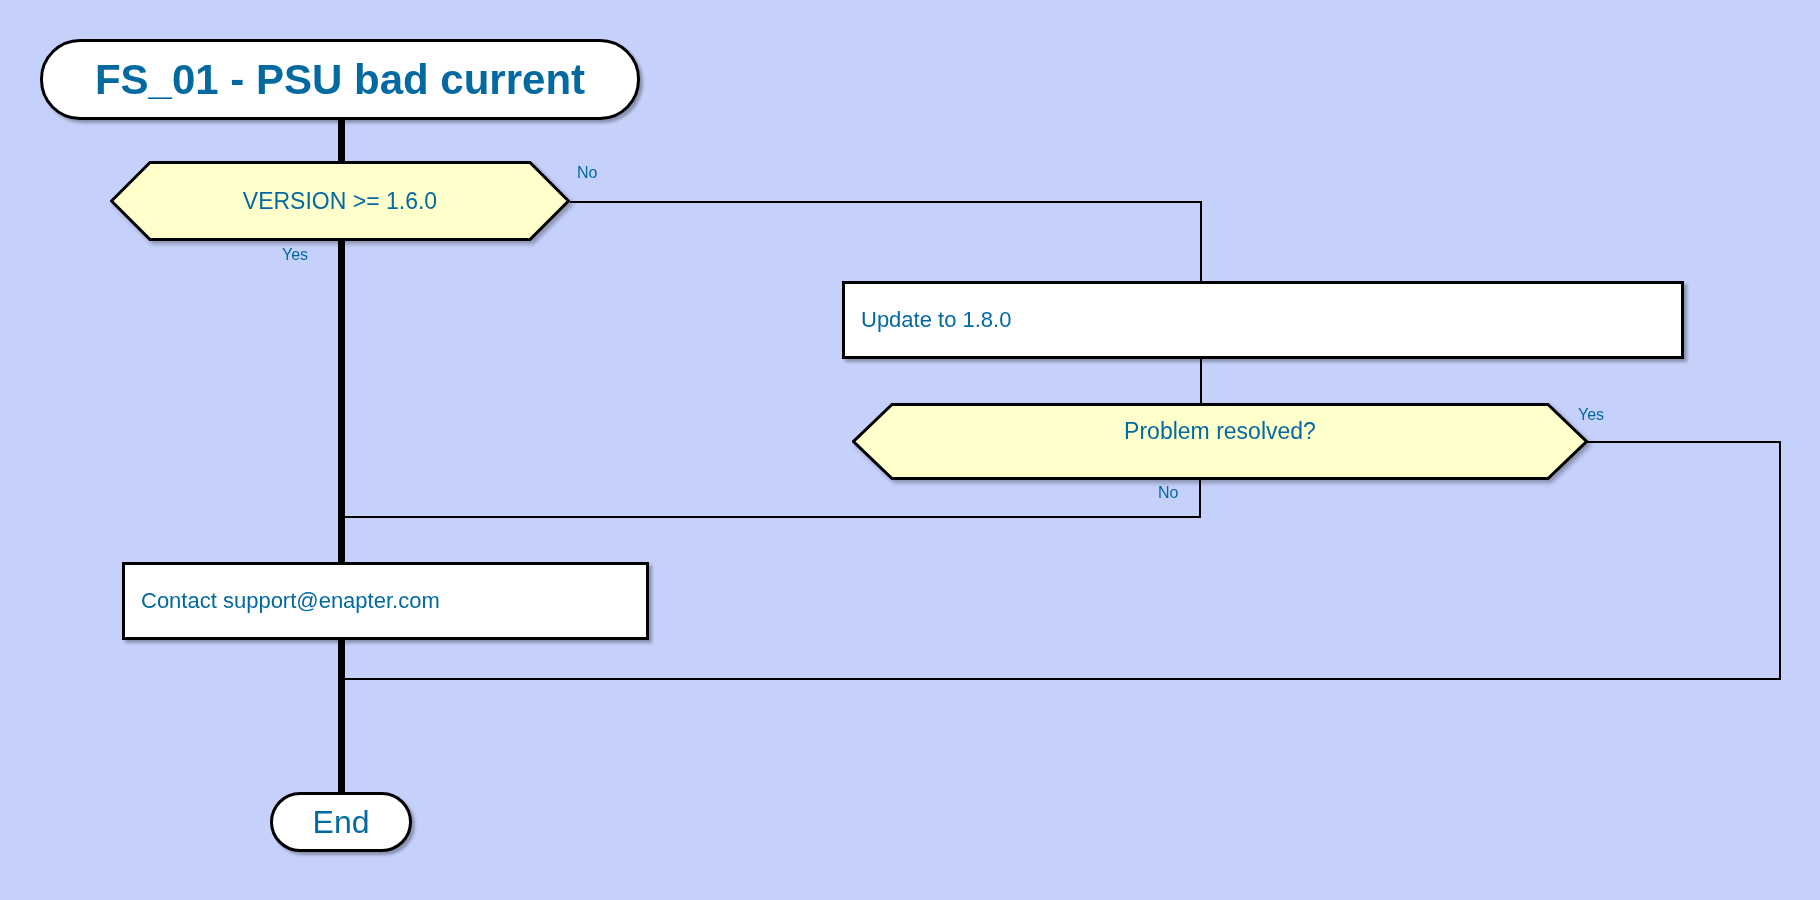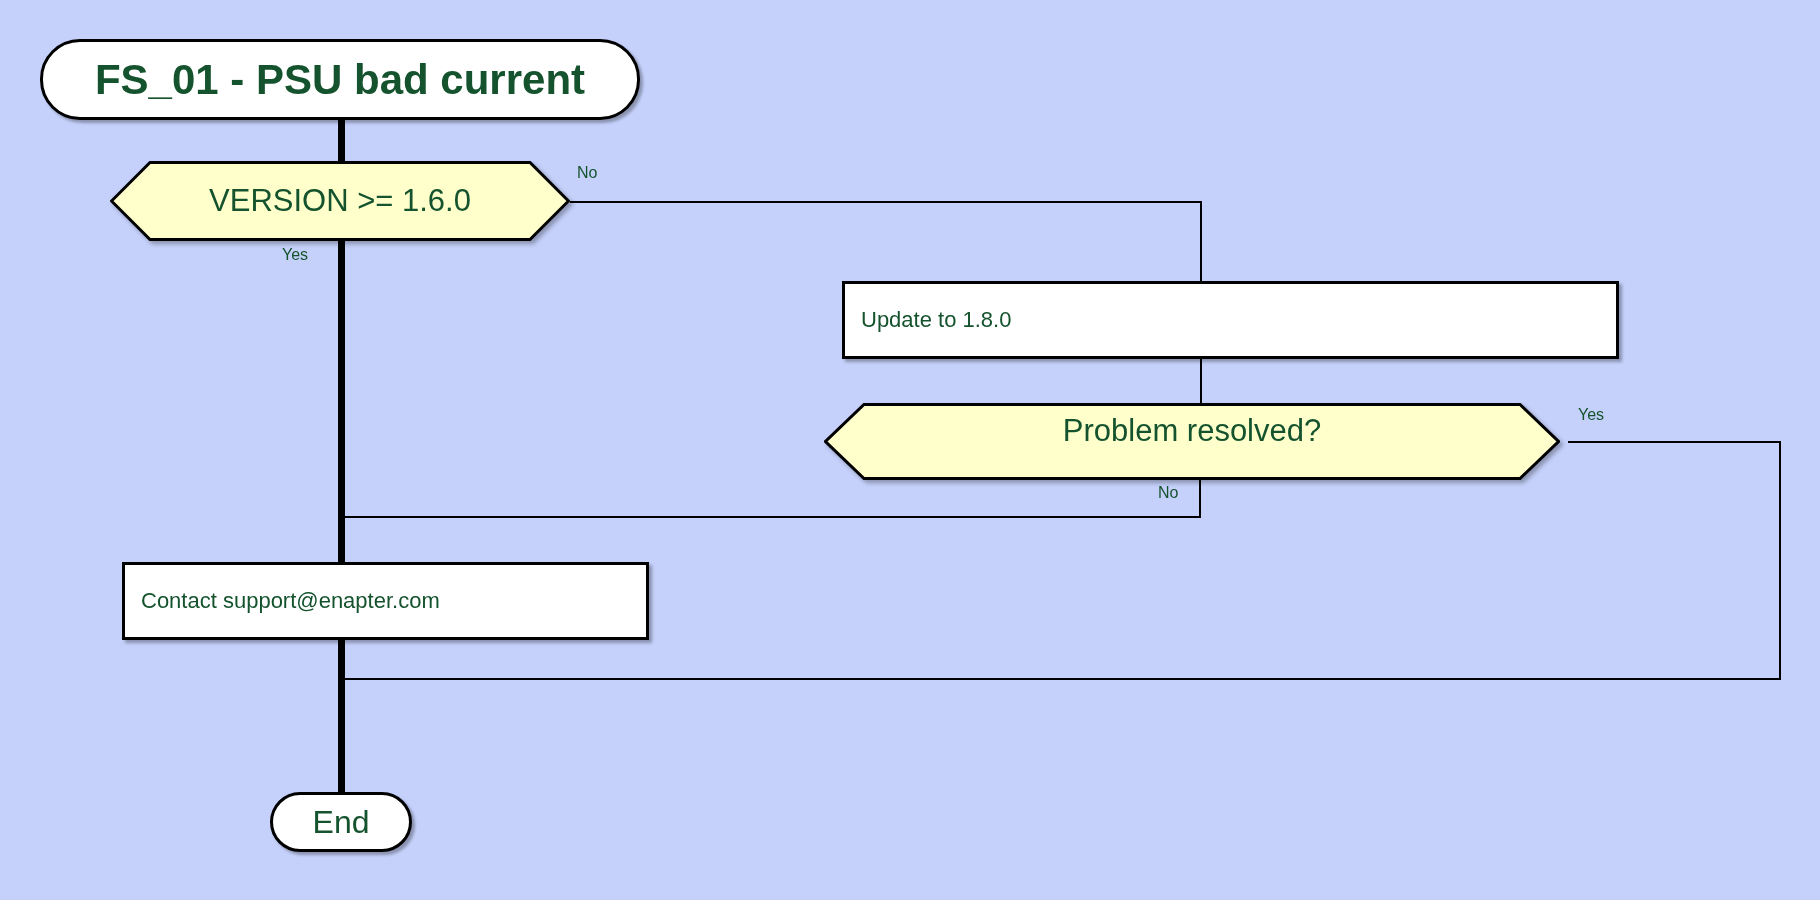--- a/index.html
+++ b/index.html
@@ -7,21 +7,21 @@
     padding: 0;
     background: #c5d1fb;
     font-family: "Liberation Sans", sans-serif;
   }
   #canvas {
     position: relative;
     width: 1820px;
     height: 900px;
     background: #c5d1fb;
     overflow: hidden;
-    color: #14532d;
+    color: #0369a1;
   }
   .edge {
     position: absolute;
     background: #000;
   }
   .node {
     position: absolute;
     box-sizing: border-box;
     background: #ffffff;
     border: 3px solid #000;
@@ -37,37 +37,37 @@
     font-size: 42px; font-weight: bold;
   }
   .pill-end {
     left: 270px; top: 792px; width: 142px; height: 60px;
     border-radius: 30px;
     font-size: 32px;
   }
   .proc {
     font-size: 22px;
   }
-  .proc-update { left: 842px; top: 281px; width: 777px; height: 78px; }
+  .proc-update { left: 842px; top: 281px; width: 842px; height: 78px; }
   .proc-contact { left: 122px; top: 562px; width: 527px; height: 78px; }
   .hex {
     position: absolute;
     filter: drop-shadow(3px 3px 2px rgba(0,0,0,0.30));
   }
   .hex svg { display: block; }
   .hex .hex-label {
     position: absolute;
     left: 0; top: 0; right: 0; bottom: 0;
     display: flex;
     align-items: center;
     justify-content: center;
-    font-size: 31px;
+    font-size: 23px;
   }
   .hex-version { left: 110px; top: 161px; width: 460px; height: 80px; }
-  .hex-resolved { left: 824px; top: 403px; width: 736px; height: 56px; }
+  .hex-resolved { left: 852px; top: 403px; width: 736px; height: 56px; }
   .edge-label {
     position: absolute;
     font-size: 16px;
     white-space: nowrap;
   }
 </style>
 </head>
 <body>
 
 <div id="canvas" style="background: rgb(197, 209, 251);">

